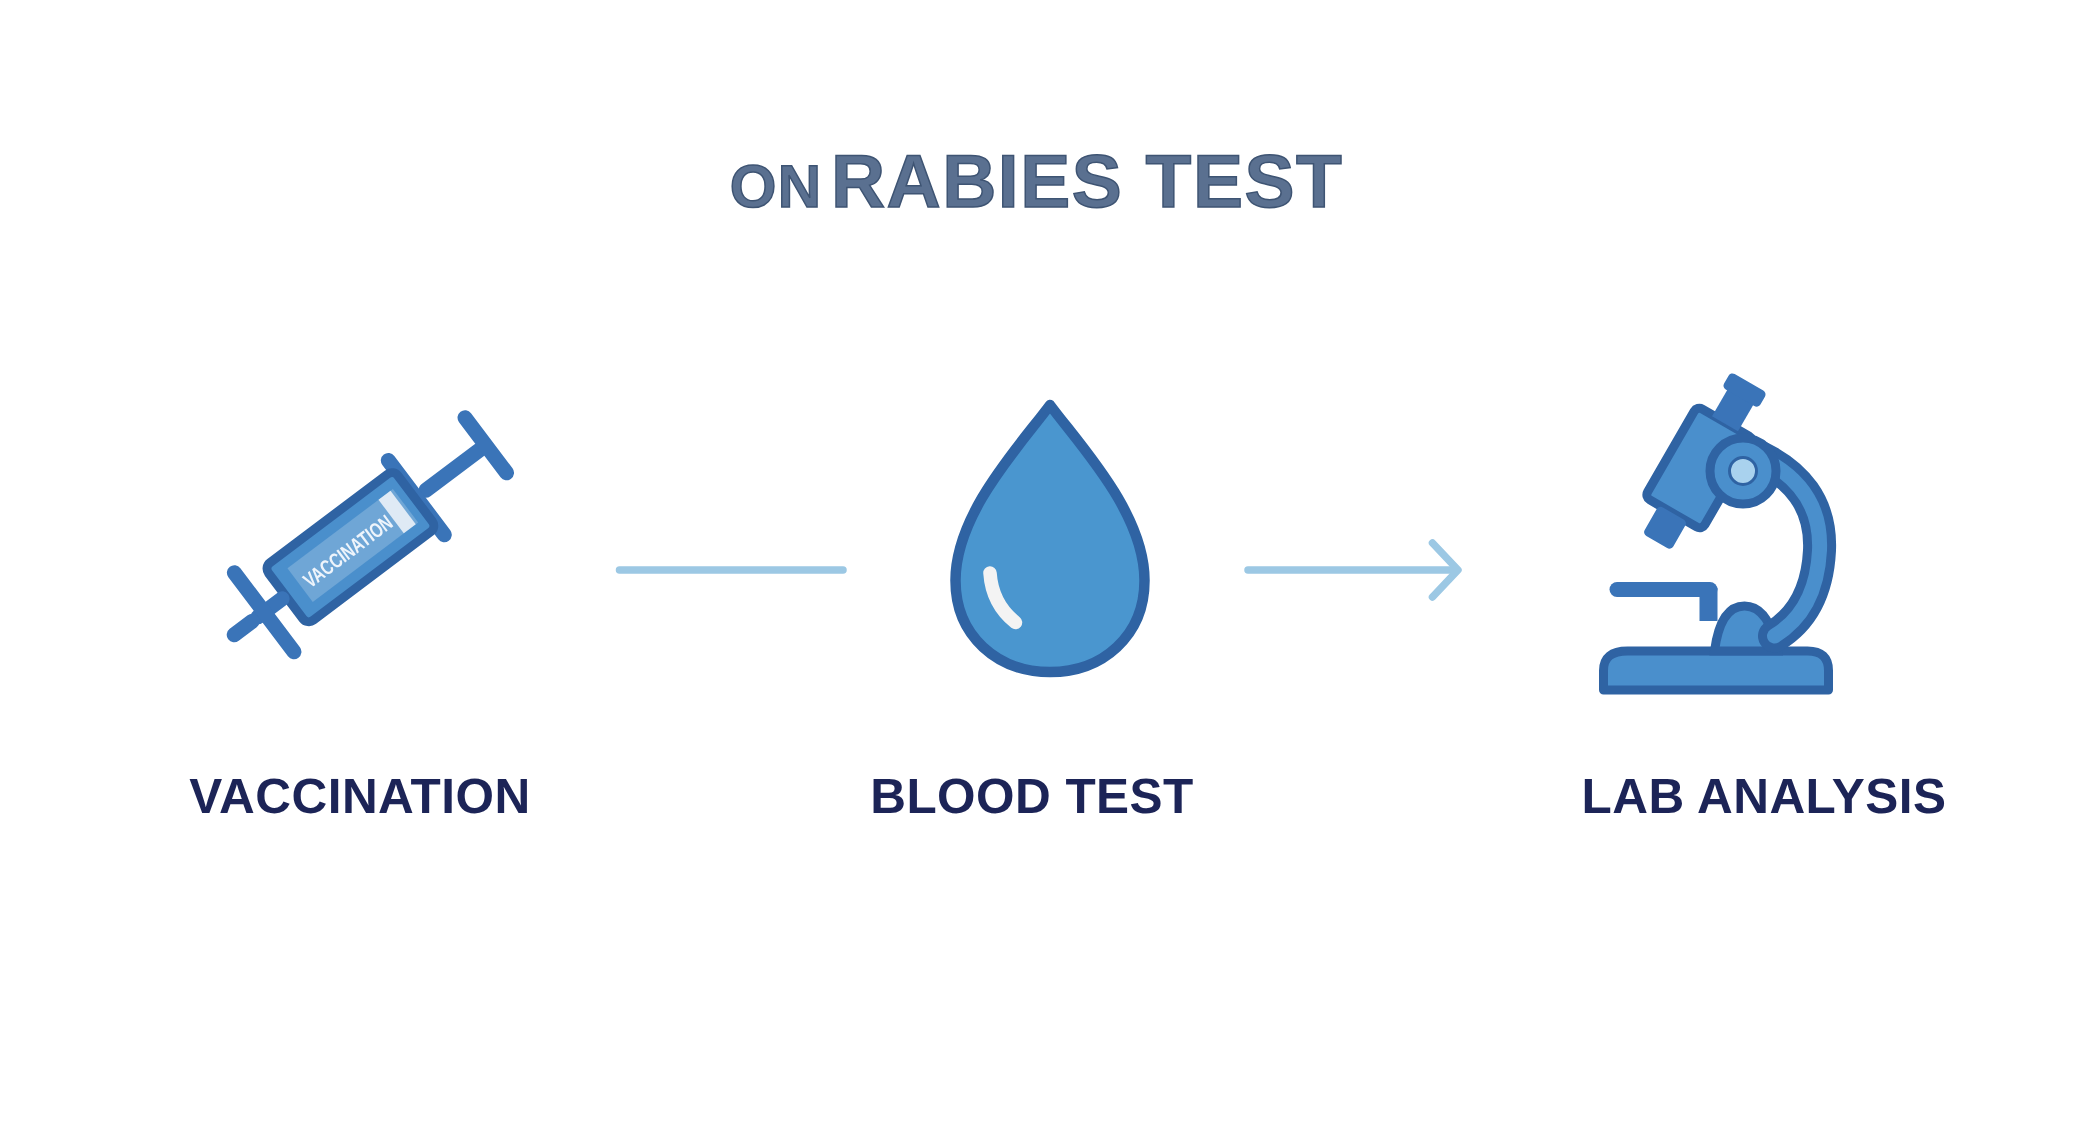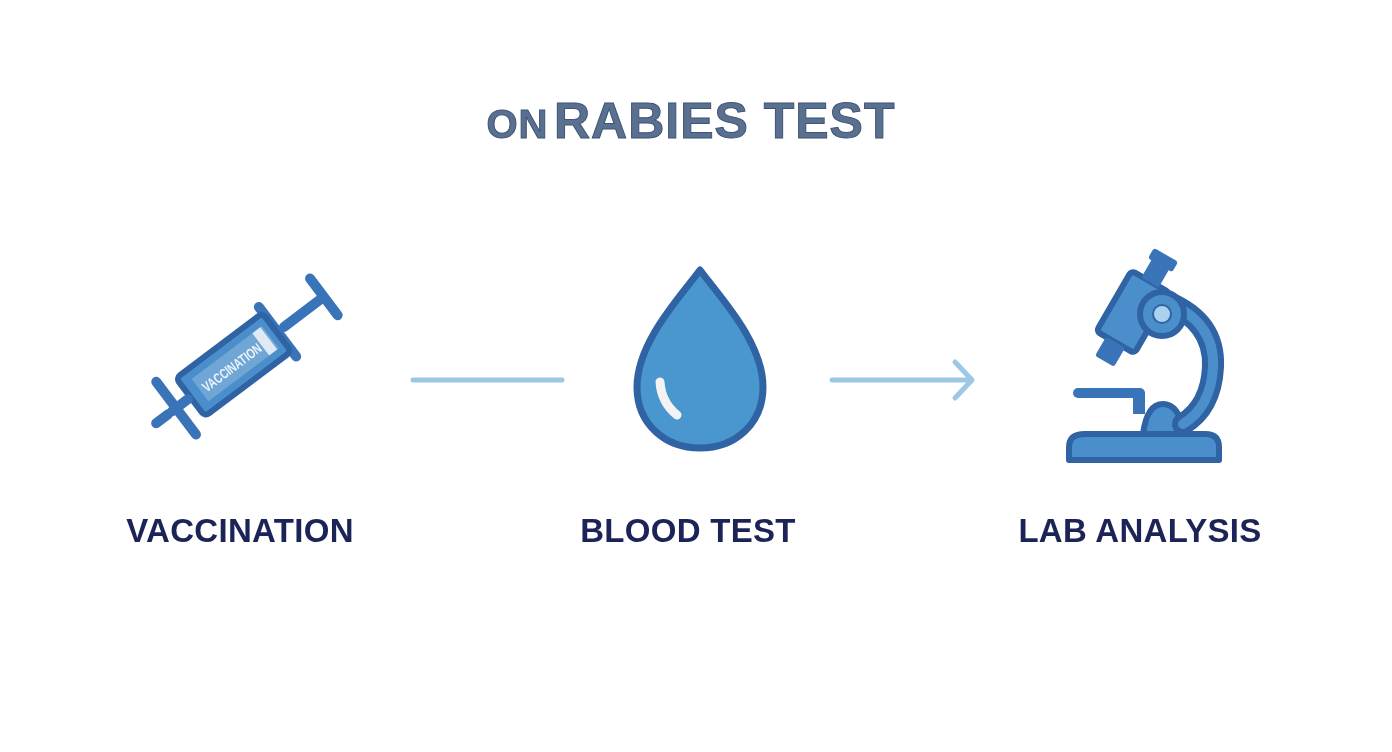--- a/index.html
+++ b/index.html
@@ -86,13 +86,13 @@
     <rect x="-10" y="-58" width="20" height="24" fill="#3a74b8"></rect>
     <rect x="-14" y="-66" width="28" height="12" rx="3" fill="#3a74b8"></rect>
   </g>
 
   <circle cx="107" cy="72" r="22" fill="#4a8fcc" stroke="#2f63a3" stroke-width="6"></circle>
   <circle cx="107" cy="72" r="9" fill="#a9d2ee" stroke="#2f63a3" stroke-width="2"></circle>
 </svg>
 
 <div class="label" style="left:100px;width:280px">VACCINATION</div>
 <div class="label" style="left:548px;width:280px">BLOOD TEST</div>
-<div class="label" style="left:1000px;width:280px">LAB ANALYSIS</div>
+<div class="label" style="left:1036px;width:280px">LAB ANALYSIS</div>
 
 </body></html>

